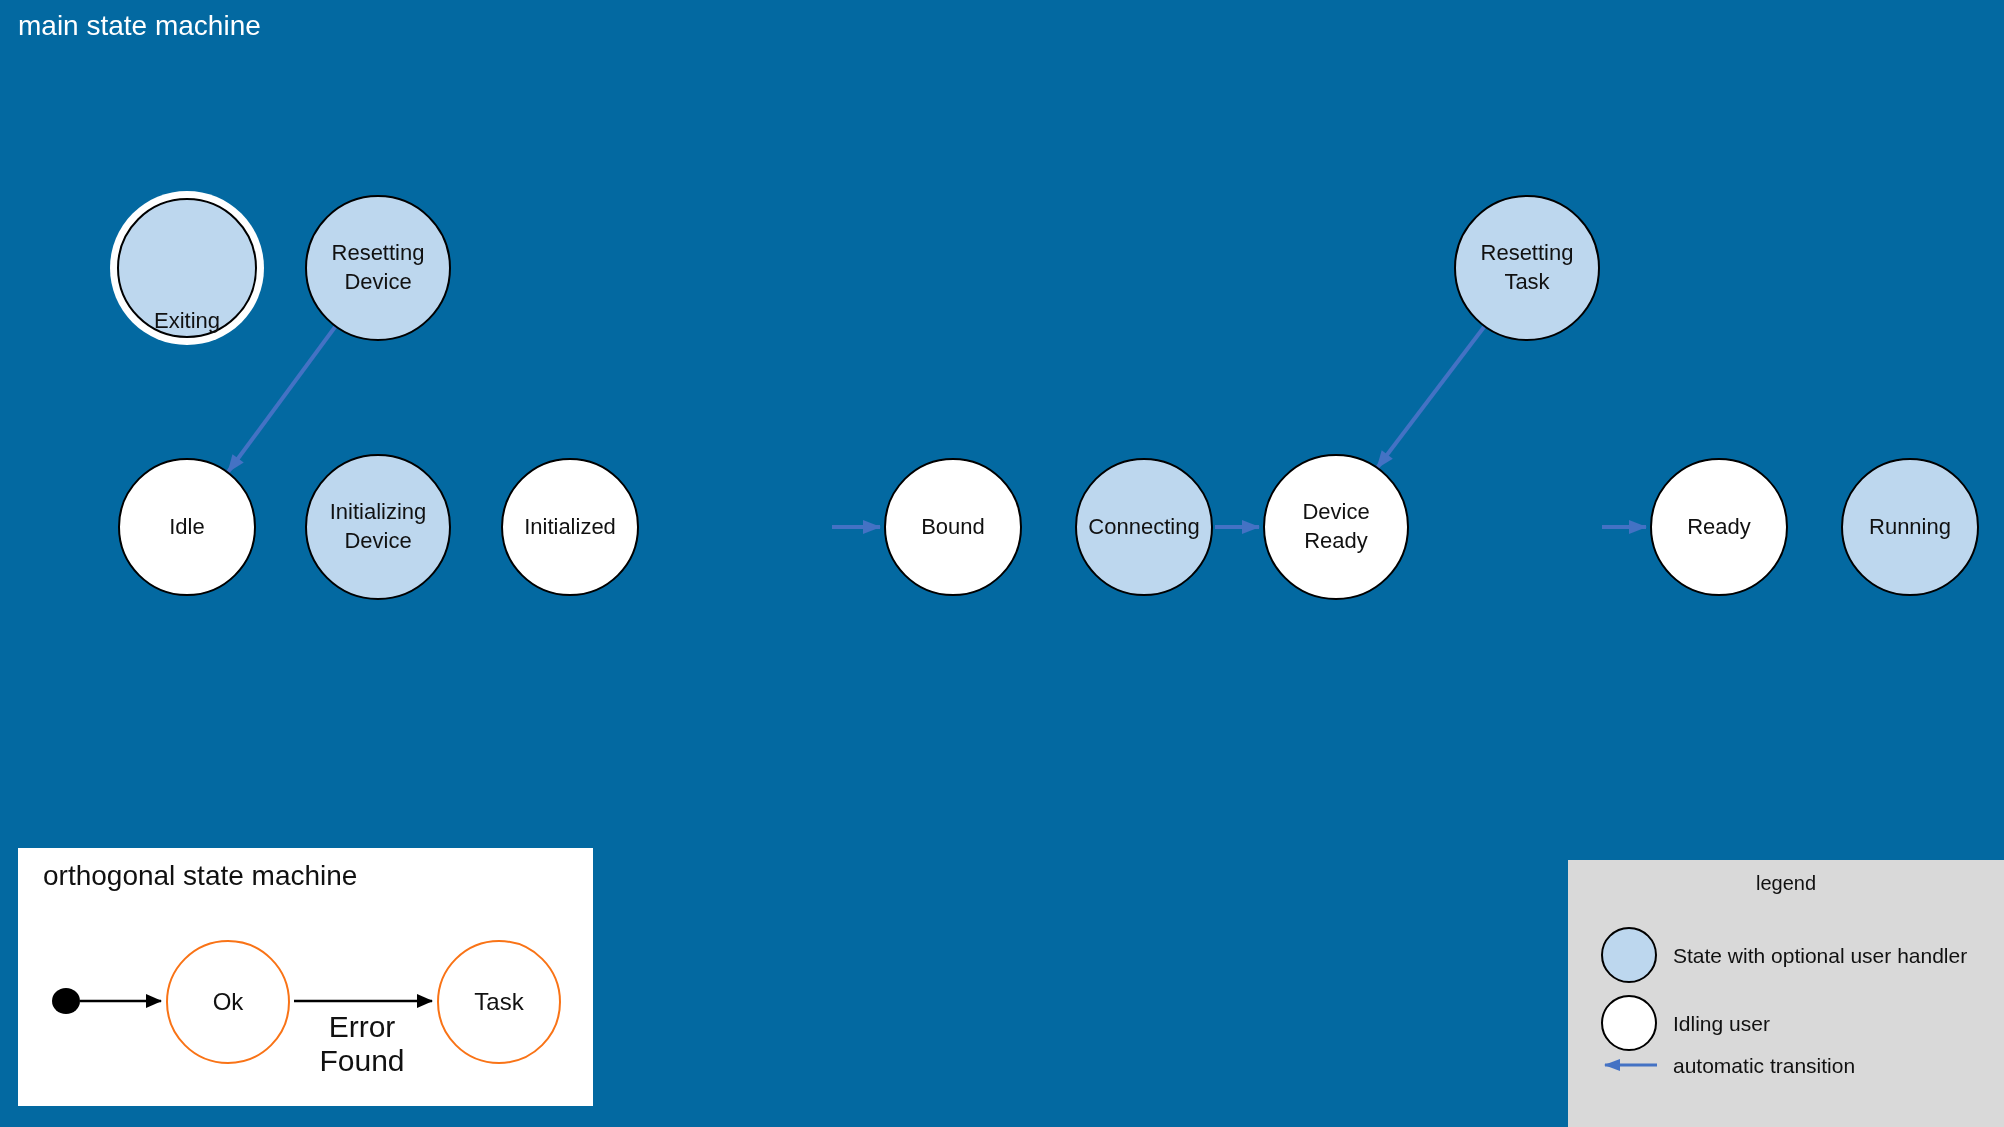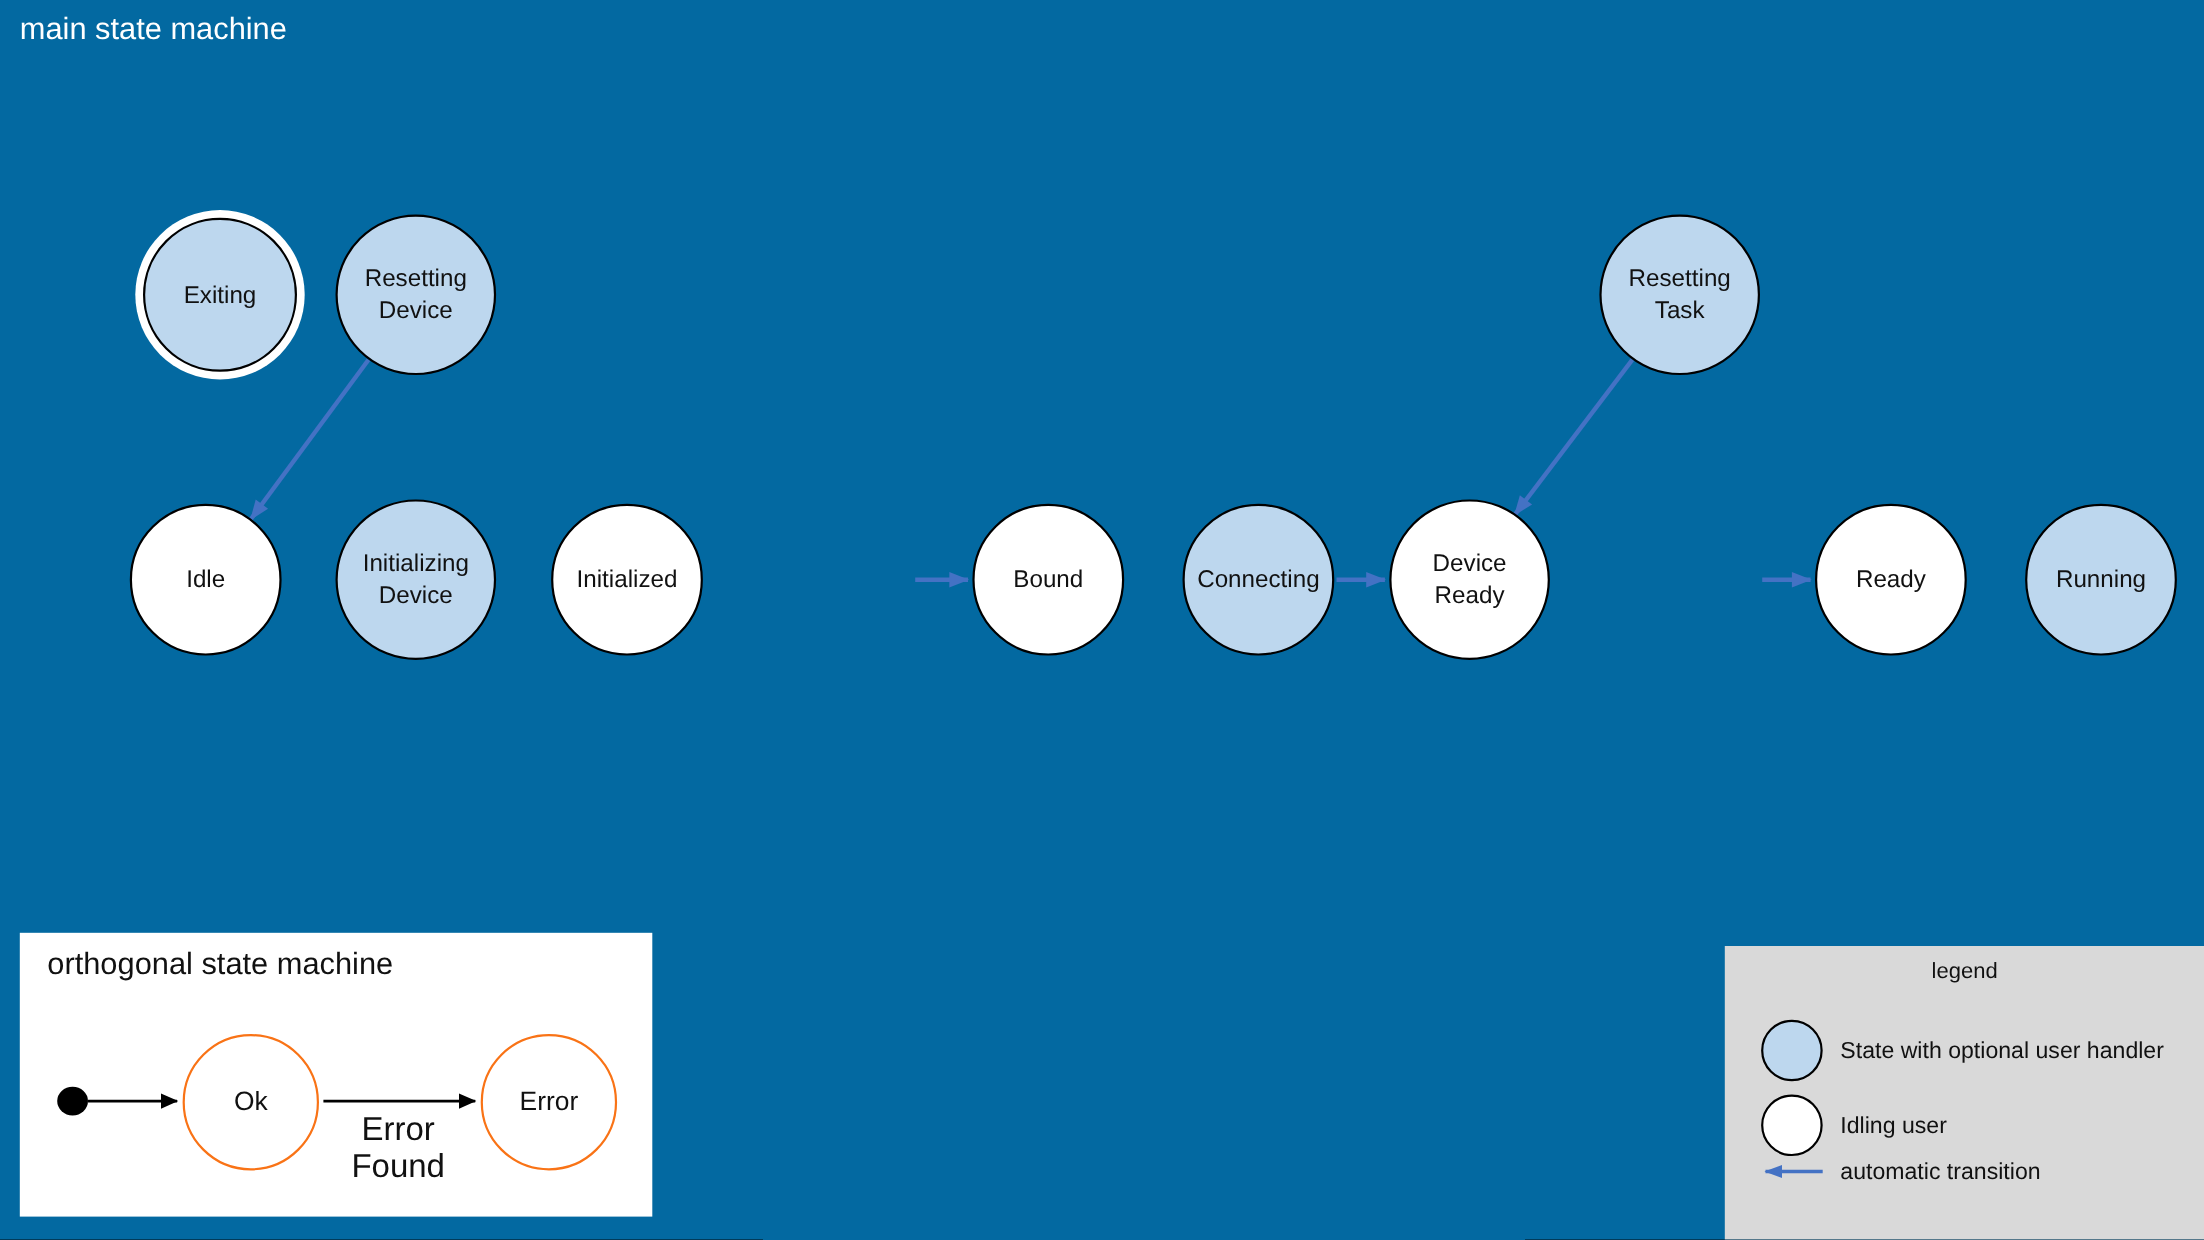--- a/index.html
+++ b/index.html
@@ -116,21 +116,21 @@
         <path d="M1,1 L19,8 L1,15 Z" fill="#4472c4"></path>
       </marker>
     </defs>
     <line x1="335" y1="327" x2="228" y2="472" stroke="#4472c4" stroke-width="4" marker-end="url(#ab)"></line>
     <line x1="832" y1="527" x2="880" y2="527" stroke="#4472c4" stroke-width="4" marker-end="url(#ab)"></line>
     <line x1="1215" y1="527" x2="1259" y2="527" stroke="#4472c4" stroke-width="4" marker-end="url(#ab)"></line>
     <line x1="1484" y1="327" x2="1377" y2="468" stroke="#4472c4" stroke-width="4" marker-end="url(#ab)"></line>
     <line x1="1602" y1="527" x2="1646" y2="527" stroke="#4472c4" stroke-width="4" marker-end="url(#ab)"></line>
   </svg>
 
-  <div class="state handler final" style="left:130px; top:198px; width:140px; height:140px;">
+  <div class="state handler final" style="left:117px; top:198px; width:140px; height:140px;align-items:flex-end;">
     <span class="lbl">Exiting</span>
   </div>
   <div class="state handler wide" style="left:305px; top:195px; width:146px; height:146px;">
     <span class="lbl">Resetting Device</span>
   </div>
   <div class="state handler wide" style="left:1454px; top:195px; width:146px; height:146px;">
     <span class="lbl">Resetting Task</span>
   </div>
 
   <div class="state idling" style="left:118px; top:458px; width:138px; height:138px;">
@@ -167,21 +167,21 @@
         </marker>
       </defs>
       <ellipse cx="48" cy="153" rx="14" ry="13" fill="#000"></ellipse>
       <line x1="62" y1="153" x2="143" y2="153" stroke="#000" stroke-width="2.5" marker-end="url(#abk)"></line>
       <line x1="276" y1="153" x2="414" y2="153" stroke="#000" stroke-width="2.5" marker-end="url(#abk)"></line>
     </svg>
     <div class="ostate" style="left:148px; top:92px;">
       <span>Ok</span>
     </div>
     <div class="ostate" style="left:419px; top:92px;">
-      <span>Error</span>
+      <span>Task</span>
     </div>
     <div class="edge-label">Error Found</div>
   </div>
 
   <div class="legendbox">
     <div class="legend-title">legend</div>
 
     <div class="legend-swatch handler" style="left:33px; top:67px;"></div>
     <div class="legend-label" style="left:105px; top:84px;">State with optional user handler</div>
 

